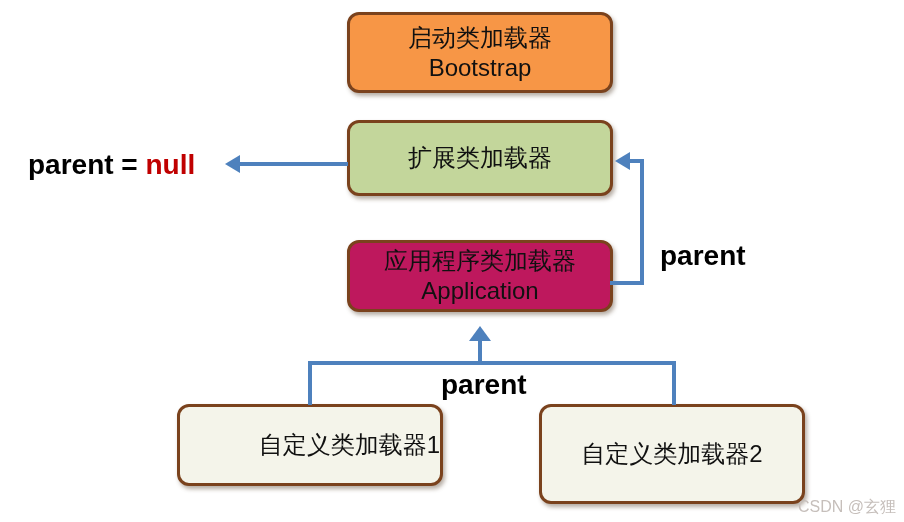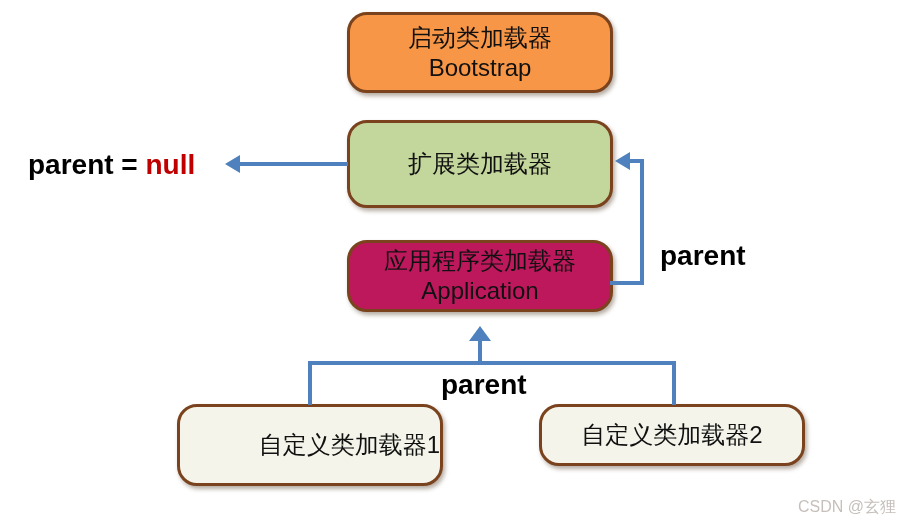--- a/index.html
+++ b/index.html
@@ -8,36 +8,36 @@
     width: 904px;
     height: 522px;
     background: #ffffff;
     overflow: hidden;
     font-family: "Liberation Sans", sans-serif;
   }
   .node {
     position: absolute;
     box-sizing: border-box;
     border: 3px solid #7A421D;
-    border-radius: 20px;
+    border-radius: 12px;
     display: flex;
     flex-direction: column;
     align-items: center;
     justify-content: center;
     box-shadow: 2px 3px 4px rgba(90, 70, 50, 0.45);
     font-size: 24px;
     line-height: 30px;
     color: #111111;
     text-align: center;
   }
   .node-bootstrap   { left: 347px; top: 12px;  width: 266px; height: 81px; background: #F79646; }
-  .node-extension   { left: 347px; top: 120px; width: 266px; height: 88px; background: #C3D69B; }
+  .node-extension   { left: 347px; top: 120px; width: 266px; height: 76px; background: #C3D69B; }
   .node-application { left: 347px; top: 240px; width: 266px; height: 72px; background: #be185d; }
   .node-custom1     { left: 177px; top: 404px; width: 266px; height: 82px; background: #F4F4EA; align-items: flex-end; }
-  .node-custom2     { left: 539px; top: 404px; width: 266px; height: 62px; background: #F4F4EA; }
+  .node-custom2     { left: 539px; top: 404px; width: 266px; height: 100px; background: #F4F4EA; }
 
   .line { position: absolute; background: #4E81BD; }
   .l-parentnull     { left: 239px; top: 162px; width: 109px; height: 4px; }
   .l-elbow-bottom   { left: 610px; top: 281px; width: 34px;  height: 4px; }
   .l-elbow-vert     { left: 640px; top: 159px; width: 4px;   height: 126px; }
   .l-elbow-top      { left: 629px; top: 159px; width: 15px;  height: 4px; }
   .l-bottom-horiz   { left: 308px; top: 361px; width: 368px; height: 4px; }
   .l-stub-left      { left: 308px; top: 361px; width: 4px;   height: 44px; }
   .l-stub-right     { left: 672px; top: 361px; width: 4px;   height: 44px; }
   .l-riser          { left: 478px; top: 340px; width: 4px;   height: 25px; }

